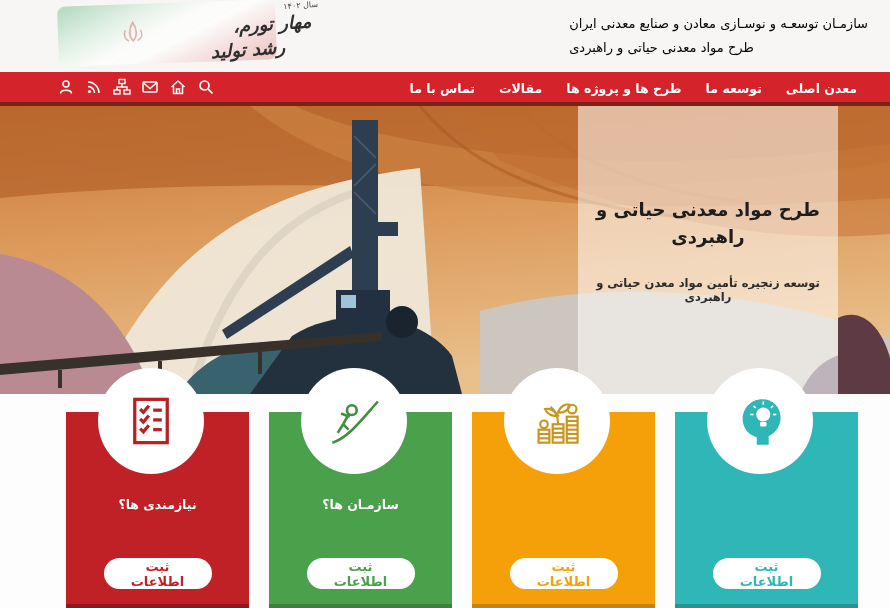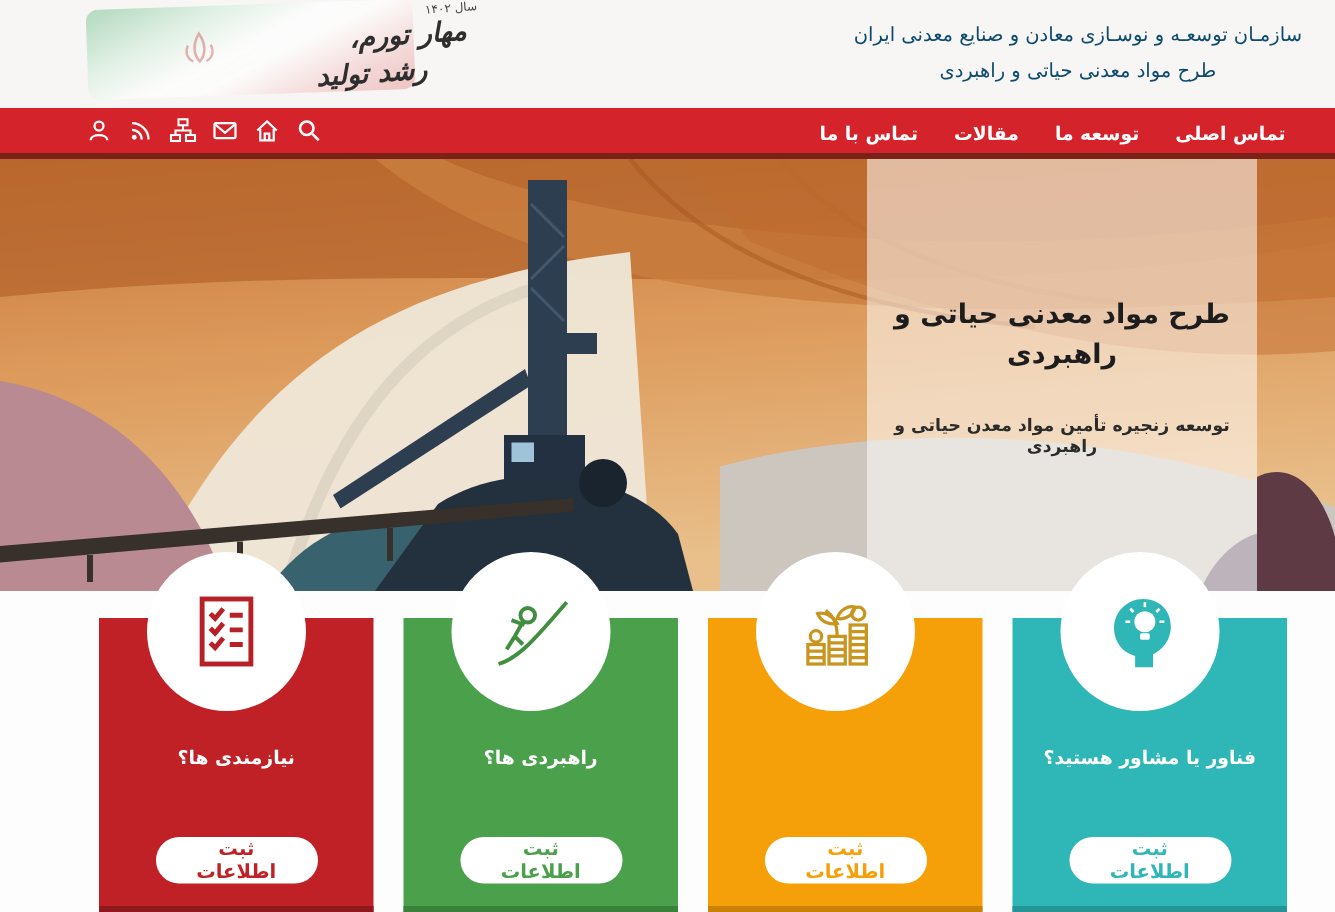--- a/index.html
+++ b/index.html
@@ -22,21 +22,21 @@
   .flag-emblem { position:absolute; left:62px; top:16px; opacity:.55; }
   .slogan {
     position:absolute; left:130px; top:4px; width:200px; height:64px;
     transform:rotate(-4deg); color:#2e2e2e; direction:rtl;
   }
   .slogan-year { position:absolute; right:10px; top:2px; font-size:8px; color:#444; }
   .slogan-l1 { position:absolute; right:18px; top:12px; font-size:18px; font-weight:bold; font-style:italic; }
   .slogan-l2 { position:absolute; right:46px; top:36px; font-size:18px; font-weight:bold; font-style:italic; }
 
   .brand-right { position:absolute; right:22px; top:12px; display:flex; align-items:center; gap:14px; }
-  .org-text { direction:rtl; text-align:center; color:#0c4a6e; font-size:13px; line-height:1.85;margin-left:19px; }
+  .org-text { direction:rtl; text-align:left; color:#000000; font-size:13px; line-height:1.85;margin-left:19px; }
   .logo-box { display:block; }
 
   
   .navbar {
     position:absolute; top:72px; left:0; width:890px; height:34px;
     background:#d4232a; border-bottom:4px solid #7a2217;
     display:flex; align-items:center; justify-content:space-between; padding:0 33px;
   }
   .nav-icons { display:flex; align-items:center; gap:10px; margin-left:24px; }
   .nav-icons a { display:flex; align-items:center; }
@@ -143,22 +143,23 @@
           </svg>
         </a>
       <a href="#">
           <svg width="18" height="18" viewBox="0 0 18 18" fill="none" stroke="#fff" stroke-width="1.7">
             <circle cx="7.5" cy="7.5" r="4.5"></circle>
             <line x1="11.2" y1="11.2" x2="15.5" y2="15.5"></line>
           </svg>
         </a>
     </div>
     <ul class="nav-menu">
-      <li><a href="#">تماس اصلی</a></li>
+      <li><a href="#">معدن اصلی</a></li>
       <li><a href="#">توسعه ما</a></li>
+      <li><a href="#">طرح ها و پروژه ها</a></li>
       <li><a href="#">مقالات</a></li>
       <li><a href="#">تماس با ما</a></li>
     </ul>
   </nav>
 
   <section class="hero">
     <svg class="scene" width="890" height="288" viewBox="0 0 890 288" preserveAspectRatio="none">
       <defs>
         <linearGradient id="sky" x1="0" y1="0" x2="0.25" y2="1">
           <stop offset="0" stop-color="#c8763a"></stop>
@@ -214,21 +215,21 @@
         <path d="M14,22 l3,3 l5,-6"></path>
           <line x1="26" y1="23" x2="34" y2="23"></line>
         <path d="M14,31 l3,3 l5,-6"></path>
           <line x1="26" y1="32" x2="34" y2="32"></line>
       </svg>
     </div>
   </div>
 
   <div class="card" style="left: 269px; --card-color: #4ba04b; --card-dark: #3a813a;">
     <div class="card-body">
-      <div class="question">راهبردی ها؟</div>
+      <div class="question">سازمـان ها؟</div>
       <button class="register-btn">ثبت اطلاعات</button>
     </div>
     <div class="circle">
       <svg width="52" height="52" viewBox="0 0 48 48" fill="none" stroke="#3f8f3f" stroke-width="2.4">
         <path d="M4,44 C18,40 30,24 46,6"></path>
         <circle cx="22" cy="14" r="4.5"></circle>
         <path d="M19,18 L14,27"></path>
         <path d="M20,20 L12,17"></path>
         <path d="M14,27 L9,35 M14,27 L19,32"></path>
       </svg>
@@ -258,21 +259,20 @@
         <path d="M25,27 C25,18 22,14 18,11"></path>
         <path d="M25,19 C22,14 17,12 13,13 C15,18 20,20 25,19 Z"></path>
         <path d="M25,16 C27,10 32,8 36,9 C35,14 30,17 25,16 Z"></path>
         <circle cx="38" cy="13" r="4"></circle>
       </svg>
     </div>
   </div>
 
   <div class="card" style="left: 675px; --card-color: #2fb6b6; --card-dark: #259494;">
     <div class="card-body">
-      <div class="question">فناور یا مشاور هستید؟</div>
       <button class="register-btn">ثبت اطلاعات</button>
     </div>
     <div class="circle">
       <svg width="52" height="52" viewBox="0 0 48 48">
         <path d="M21,46 L21,39 C13,37 8,30 8,22 C8,12 16,4 26,4 C36,4 43,11 43,21 C43,29 38,35 32,38 L32,46 Z" fill="#2fb6b6"></path>
         <circle cx="27" cy="18" r="6.5" fill="#ffffff"></circle>
         <rect x="24" y="25" width="6" height="4" rx="1" fill="#ffffff"></rect>
         <g stroke="#ffffff" stroke-width="1.6">
           <line x1="27" y1="9" x2="27" y2="6"></line>
           <line x1="20" y1="12" x2="18" y2="10"></line>

